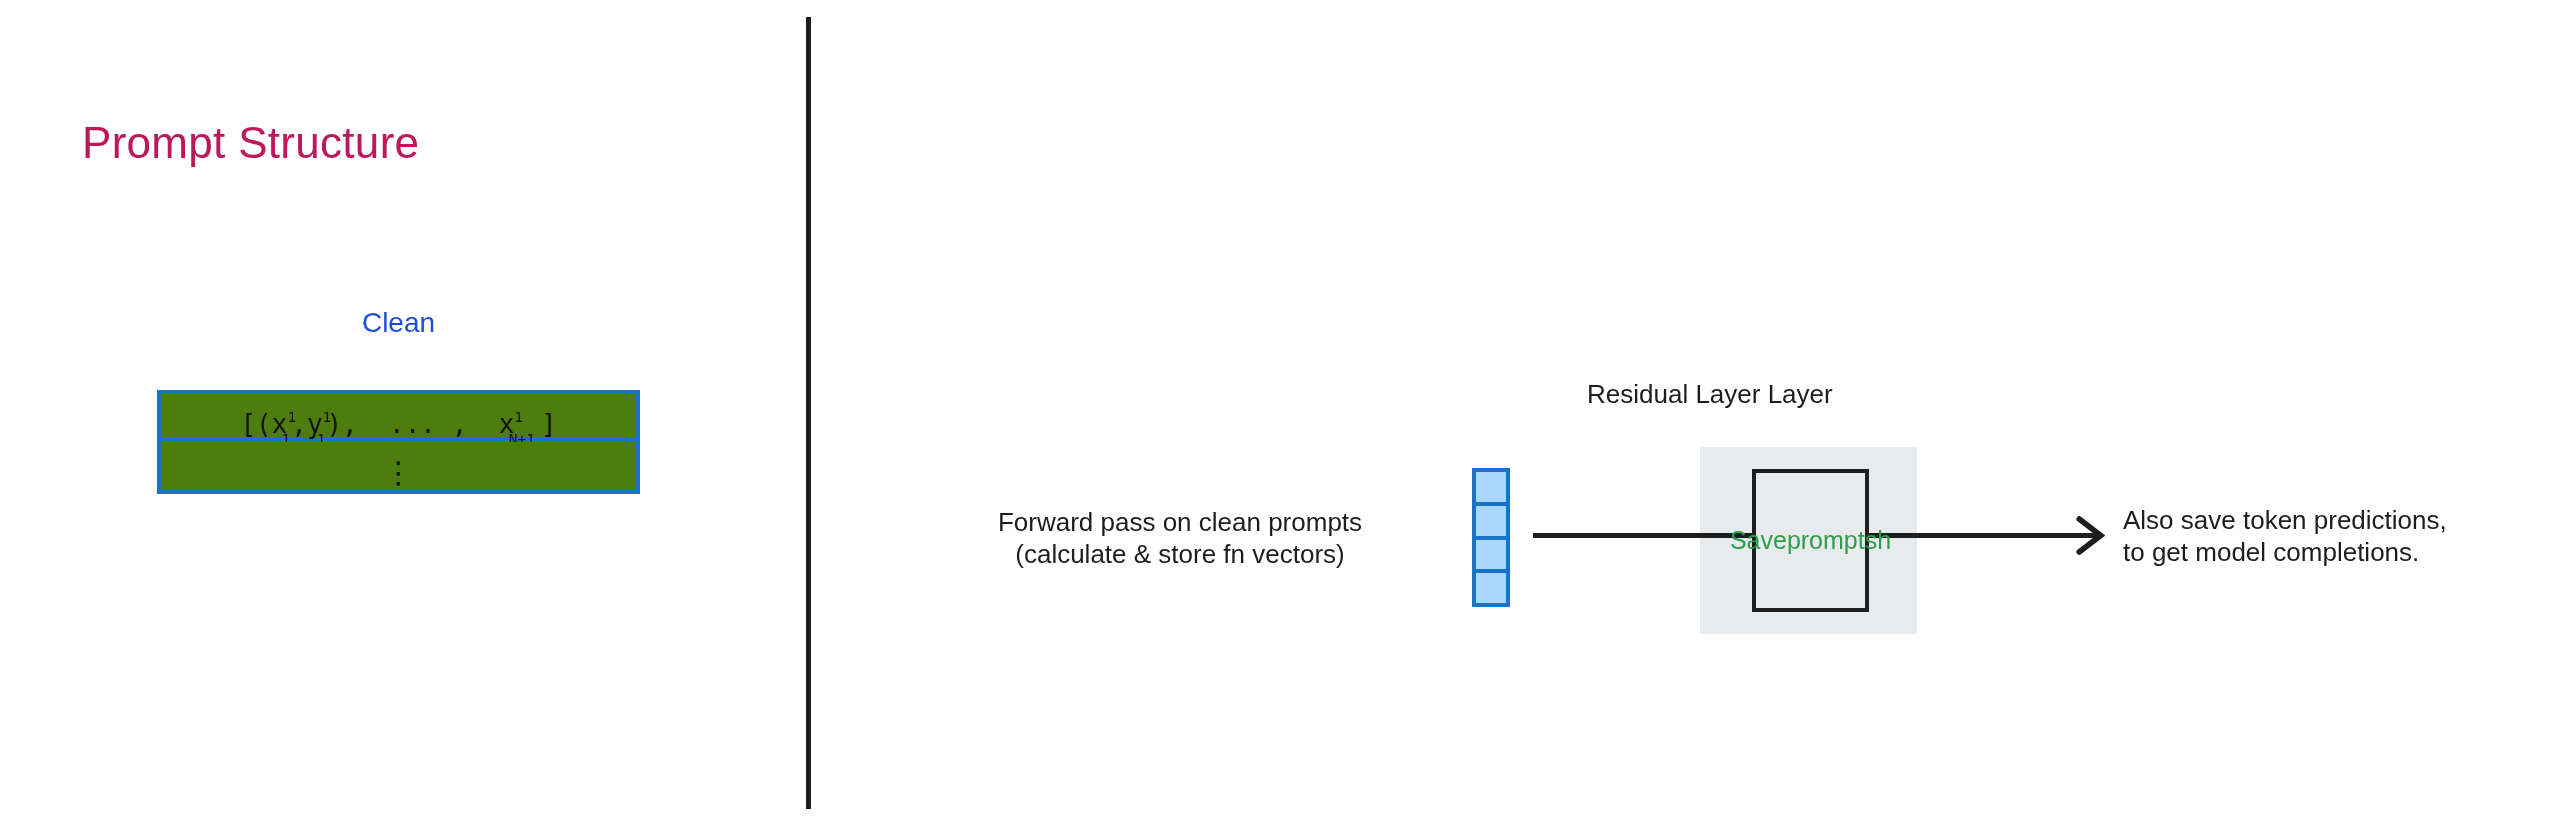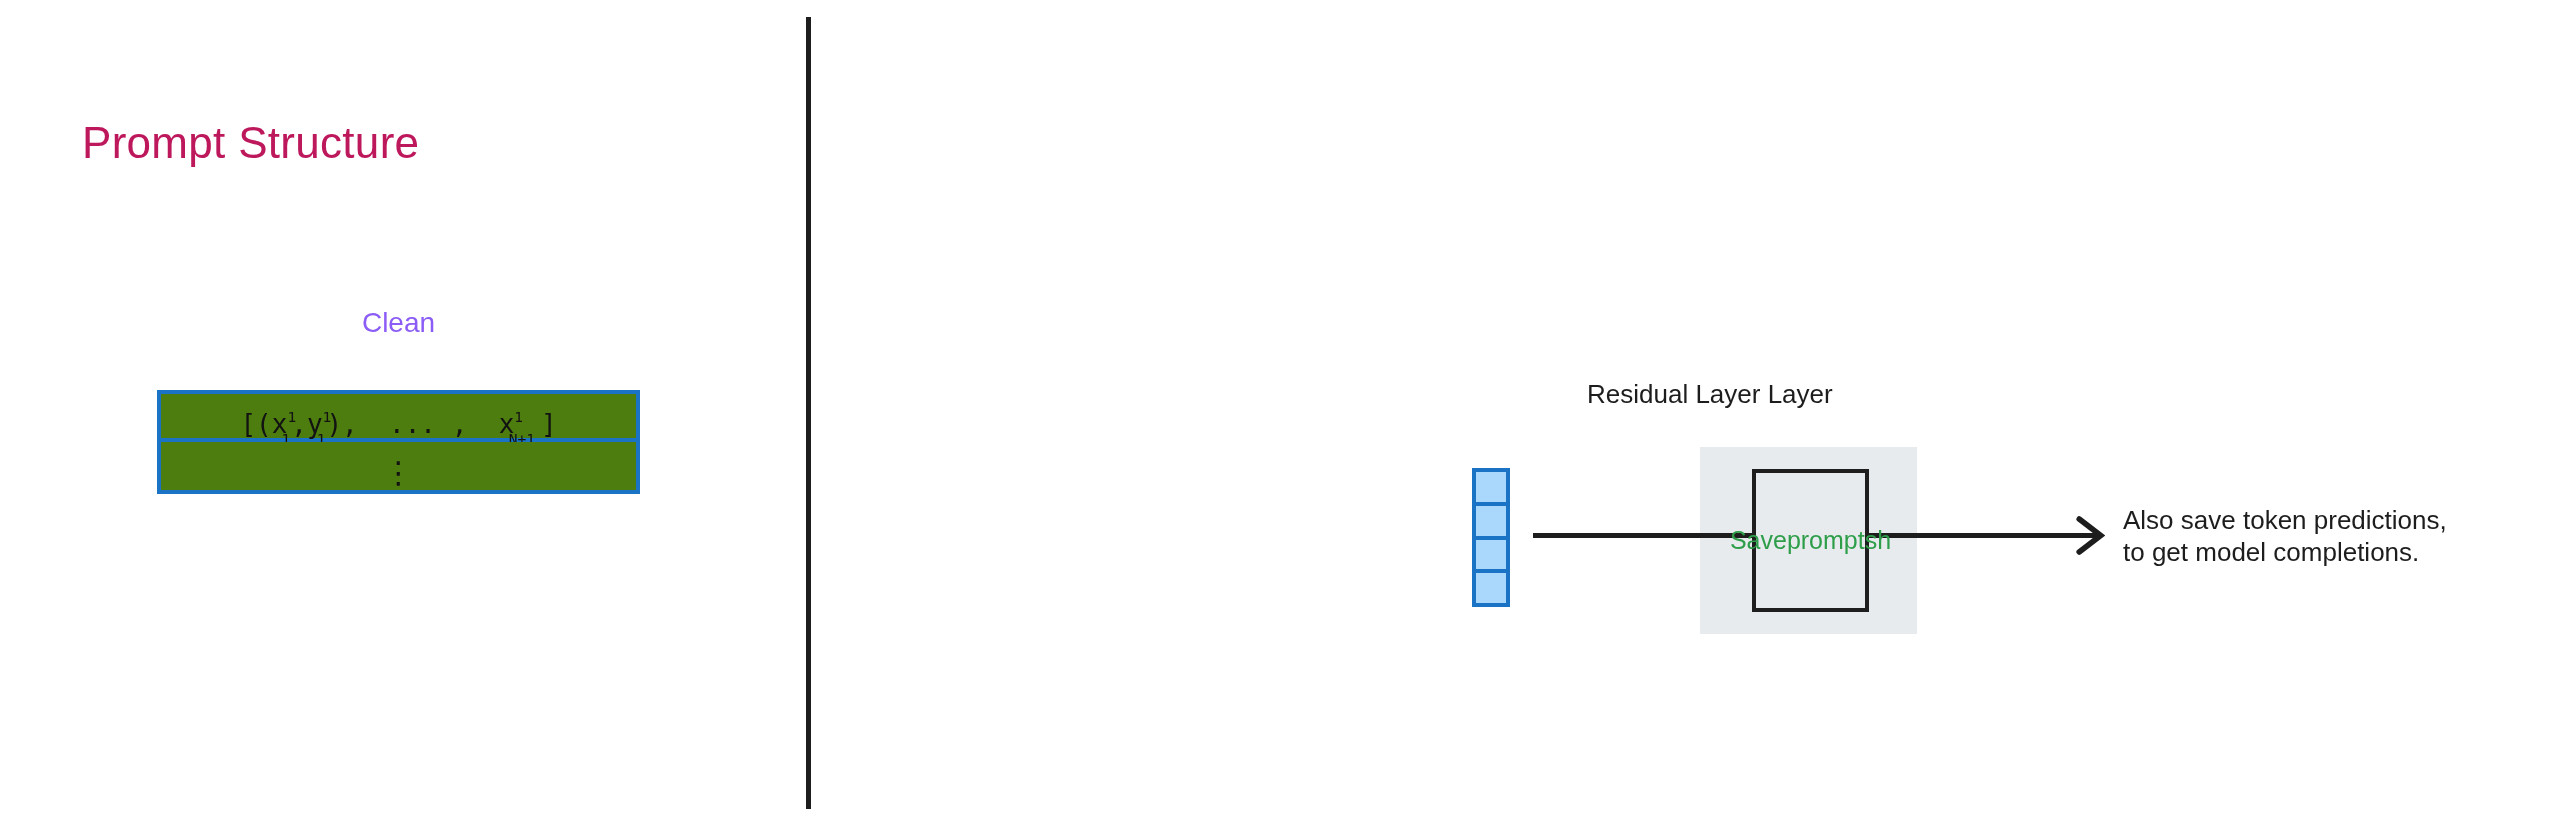--- a/index.html
+++ b/index.html
@@ -33,21 +33,21 @@
   }
 
   #clean-label {
     position: absolute;
     left: 157px;
     top: 309px;
     width: 483px;
     text-align: center;
     font-size: 28px;
     line-height: 1;
-    color: #8b5cf6;
+    color: #1d4ed8;
   }
 
   #prompt-table {
     position: absolute;
     left: 157px;
     top: 390px;
     width: 483px;
     border: 4.6px solid #1a73c4;
     box-sizing: border-box;
     background: #a9d8fc;
@@ -234,20 +234,24 @@
       <span class="ellipsis-row">⋮</span>
     </div>
 
 
   </div>
 
   <div id="divider"></div>
 
   <div id="residual-layer-label">Residual Layer Layer</div>
 
+  <div id="forward-pass-caption">
+    <div>Forward pass on clean prompts</div>
+    <div>(calculate &amp; store fn vectors)</div>
+  </div>
 
   <div id="token-stack">
     <div class="token-cell"></div>
     <div class="token-cell"></div>
     <div class="token-cell"></div>
     <div class="token-cell"></div>
   </div>
 
   <div id="residual-band"></div>
 

